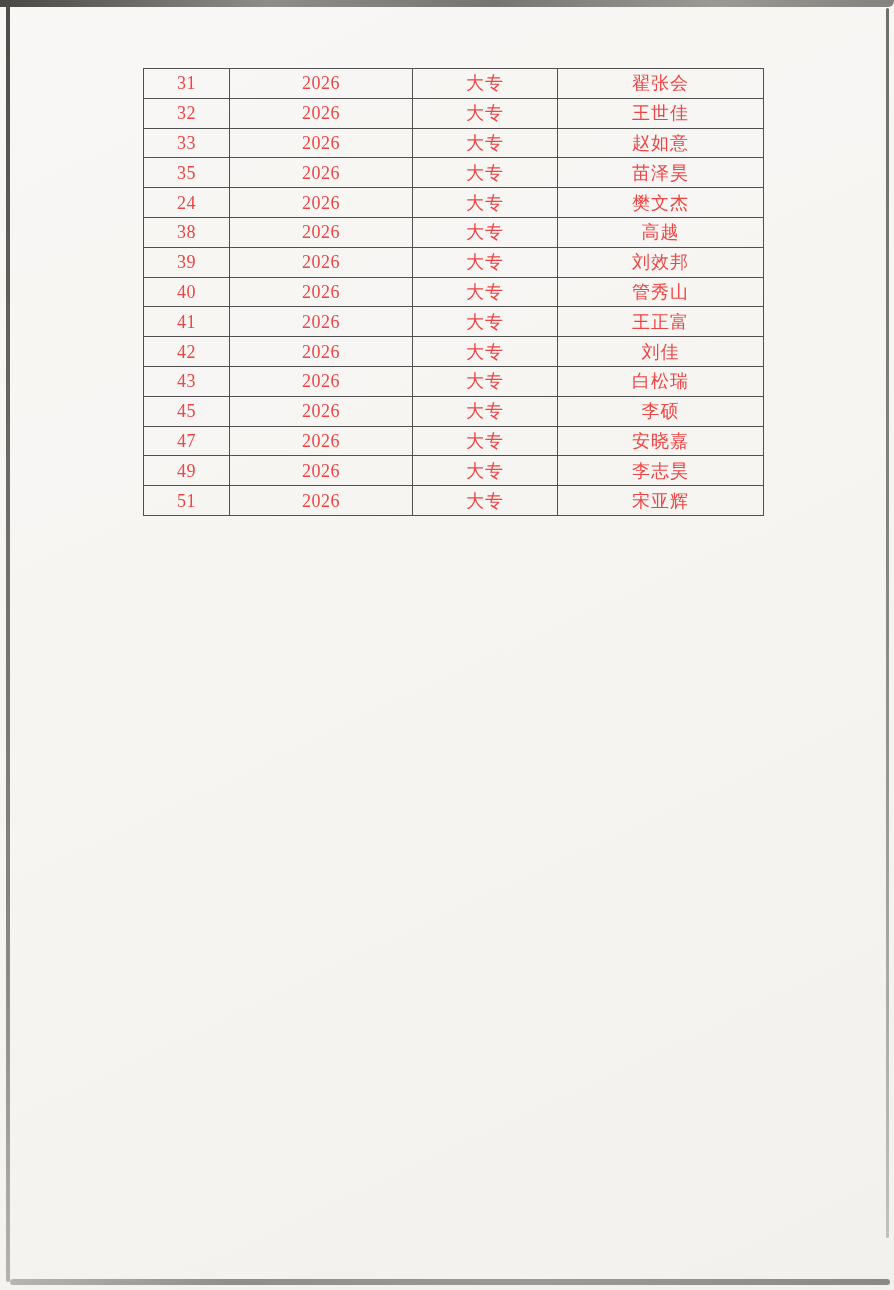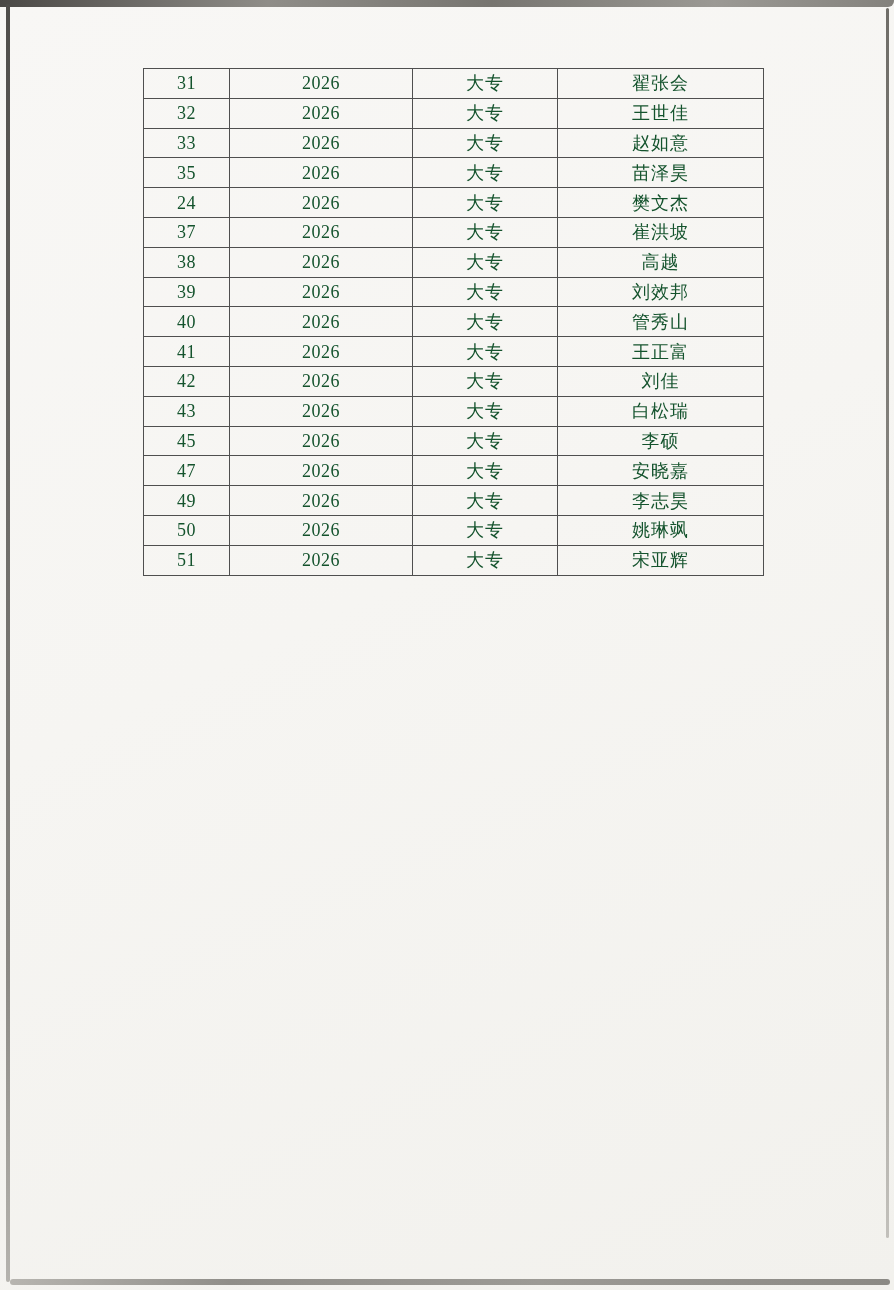--- a/index.html
+++ b/index.html
@@ -55,21 +55,21 @@
     border-radius: 3px;
   }
   
   table.roster {
     position: absolute;
     left: 143px;
     top: 68px;
     width: 620px;
     border-collapse: collapse;
     table-layout: fixed;
-    color: #14532d;
+    color: #ef4444;
     padding-left: 36px;
   }
   table.roster td {
     border: 1px solid #4f4f4f;
     height: 28.8px;
     text-align: center;
     vertical-align: middle;
     font-size: 18px;
     line-height: 1;
     padding: 0;
@@ -124,26 +124,20 @@
           <td class="c-edu">大专</td>
           <td class="c-name">苗泽昊</td>
         </tr>
         <tr>
           <td class="c-no">24</td>
           <td class="c-year">2026</td>
           <td class="c-edu">大专</td>
           <td class="c-name">樊文杰</td>
         </tr>
         <tr>
-          <td class="c-no">37</td>
-          <td class="c-year">2026</td>
-          <td class="c-edu">大专</td>
-          <td class="c-name">崔洪坡</td>
-        </tr>
-        <tr>
           <td class="c-no">38</td>
           <td class="c-year">2026</td>
           <td class="c-edu">大专</td>
           <td class="c-name">高越</td>
         </tr>
         <tr>
           <td class="c-no">39</td>
           <td class="c-year">2026</td>
           <td class="c-edu">大专</td>
           <td class="c-name">刘效邦</td>
@@ -184,26 +178,20 @@
           <td class="c-edu">大专</td>
           <td class="c-name">安晓嘉</td>
         </tr>
         <tr>
           <td class="c-no">49</td>
           <td class="c-year">2026</td>
           <td class="c-edu">大专</td>
           <td class="c-name">李志昊</td>
         </tr>
         <tr>
-          <td class="c-no">50</td>
-          <td class="c-year">2026</td>
-          <td class="c-edu">大专</td>
-          <td class="c-name">姚琳飒</td>
-        </tr>
-        <tr>
           <td class="c-no">51</td>
           <td class="c-year">2026</td>
           <td class="c-edu">大专</td>
           <td class="c-name">宋亚辉</td>
         </tr>
       </tbody>
   </table>
 </div>
 
 </body></html>

